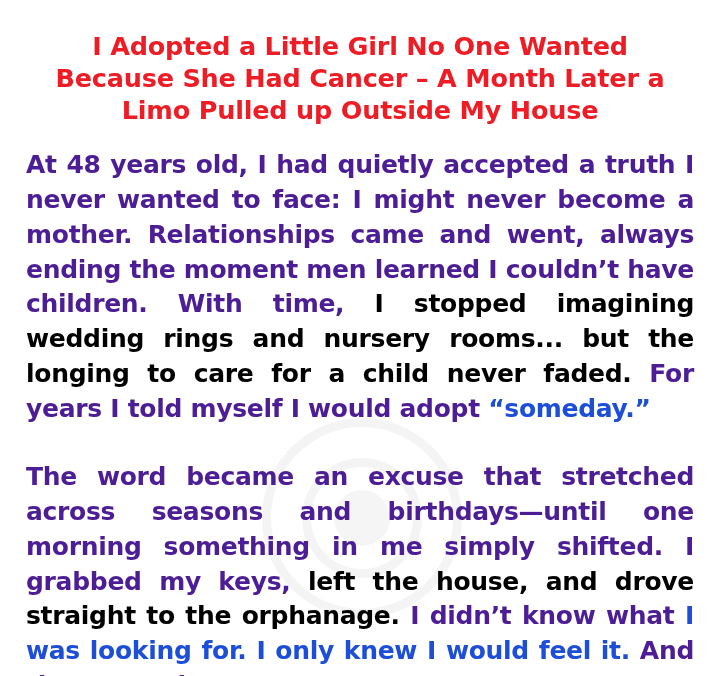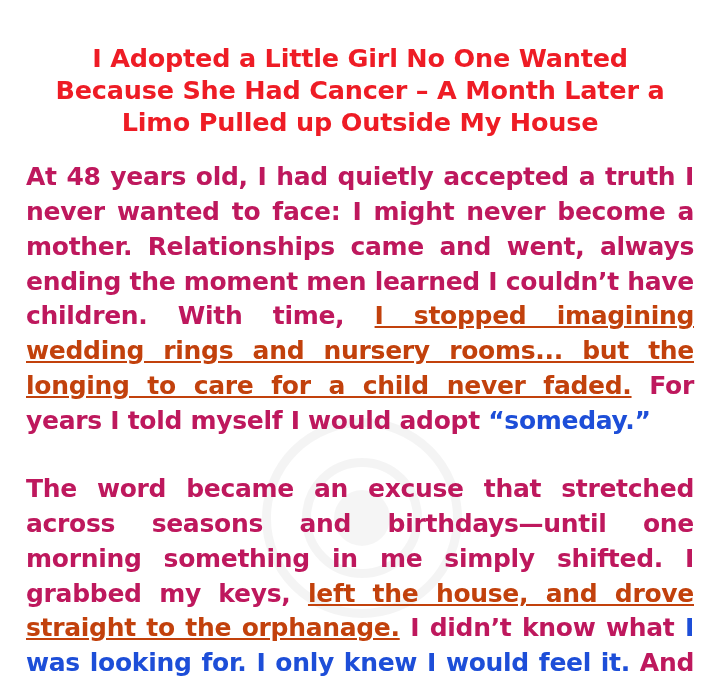--- a/index.html
+++ b/index.html
@@ -62,37 +62,37 @@
     position: relative;
     z-index: 1;
   }
   .headline {
     color: #ee1c25;
     font-size: 25.5px;
     line-height: 1.26;
     font-weight: bold;
     text-align: center;
     letter-spacing: -0.2px;
-    margin: 16px 14px 22px 14px;
+    margin: 4px 14px 22px 14px;
   }
   .para {
     color: #111111;
     font-size: 25px;
     line-height: 1.39;
     font-weight: bold;
     text-align: justify;
     letter-spacing: -0.3px;
     margin: 0 0 34px 0;
   }
   .para:last-child {
     margin-bottom: 0;
   }
-  .seg-green { color: #c2410c; text-decoration: underline; }
+  .seg-green { color: #000000; }
   .seg-red { color: #1d4ed8; }
-  .seg-black { color: #be185d; }
+  .seg-black { color: #4c1d95; }
 </style>
 </head>
 <body>
 
 <div class="page">
   <div class="watermark"></div>
 
   <div class="content">
     <h1 class="headline">I Adopted a Little Girl No One Wanted Because She Had Cancer – A Month Later a Limo Pulled up Outside My House</h1>
 

